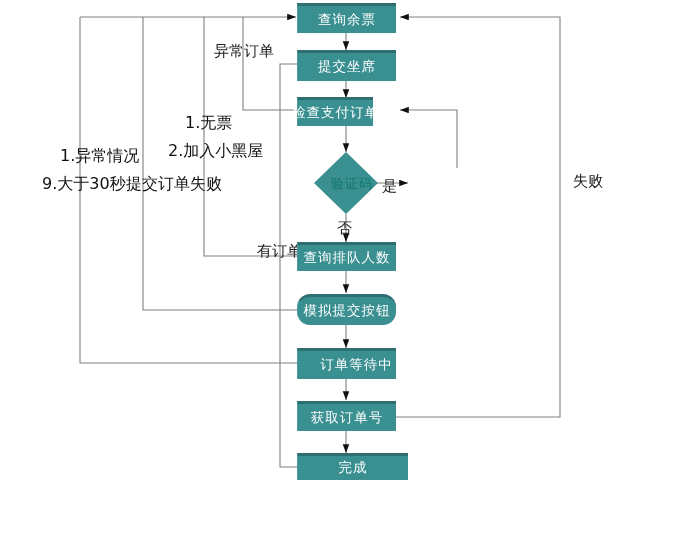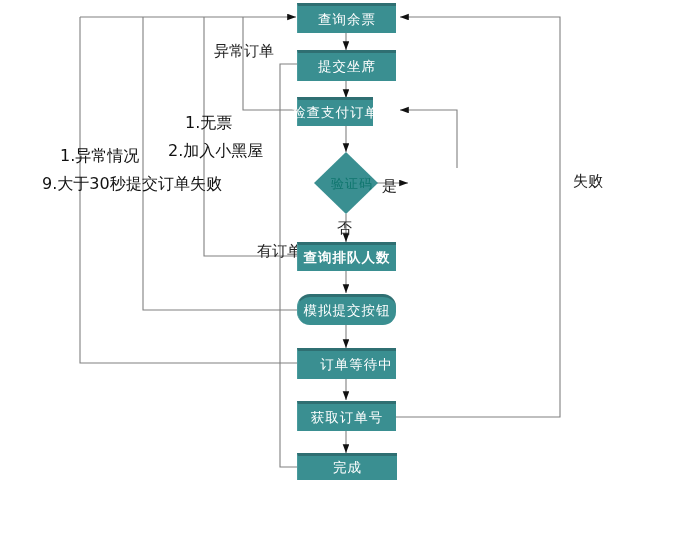--- a/index.html
+++ b/index.html
@@ -144,37 +144,37 @@
   </div>
 
   <div class="node decision" style="left:314px; top:152px; width:64px; height:62px;">
     <svg class="diamond-shape" viewBox="0 0 64 62" xmlns="http://www.w3.org/2000/svg">
       <polygon points="32,0 64,31 32,62 0,31" fill="#3a8f91"></polygon>
     </svg>
     <div class="diamond-label">验证码</div>
   </div>
 
 
-  <div class="node process" style="left:297px; top:242px; width:99px; height:29px;font-weight:bold;">
+  <div class="node process" style="left:297px; top:242px; width:99px; height:29px;">
     <span>查询排队人数</span>
   </div>
 
   <div class="node process" style="left:297px; top:294px; width:99px; height:31px;border-radius:13px;">
     <span>模拟提交按钮</span>
   </div>
 
   <div class="node process" style="left:297px; top:348px; width:99px; height:31px;padding-left:19px;">
     <span>订单等待中</span>
   </div>
 
   <div class="node process" style="left:297px; top:401px; width:99px; height:30px;">
     <span>获取订单号</span>
   </div>
 
-  <div class="node terminal" style="left:297px; top:453px; width:100px; height:27px;">
+  <div class="node terminal" style="left:297px; top:453px; width:111px; height:27px;">
     <span>完成</span>
   </div>
 
   <div class="edge-label" style="left:214px; top:42px;">异常订单</div>
 
   <div class="edge-label" style="left:382px; top:177px;">是</div>
 
   <div class="edge-label" style="left:337px; top:219px;">否</div>
 
   <div class="edge-label" style="left:257px; top:242px;">有订单</div>

